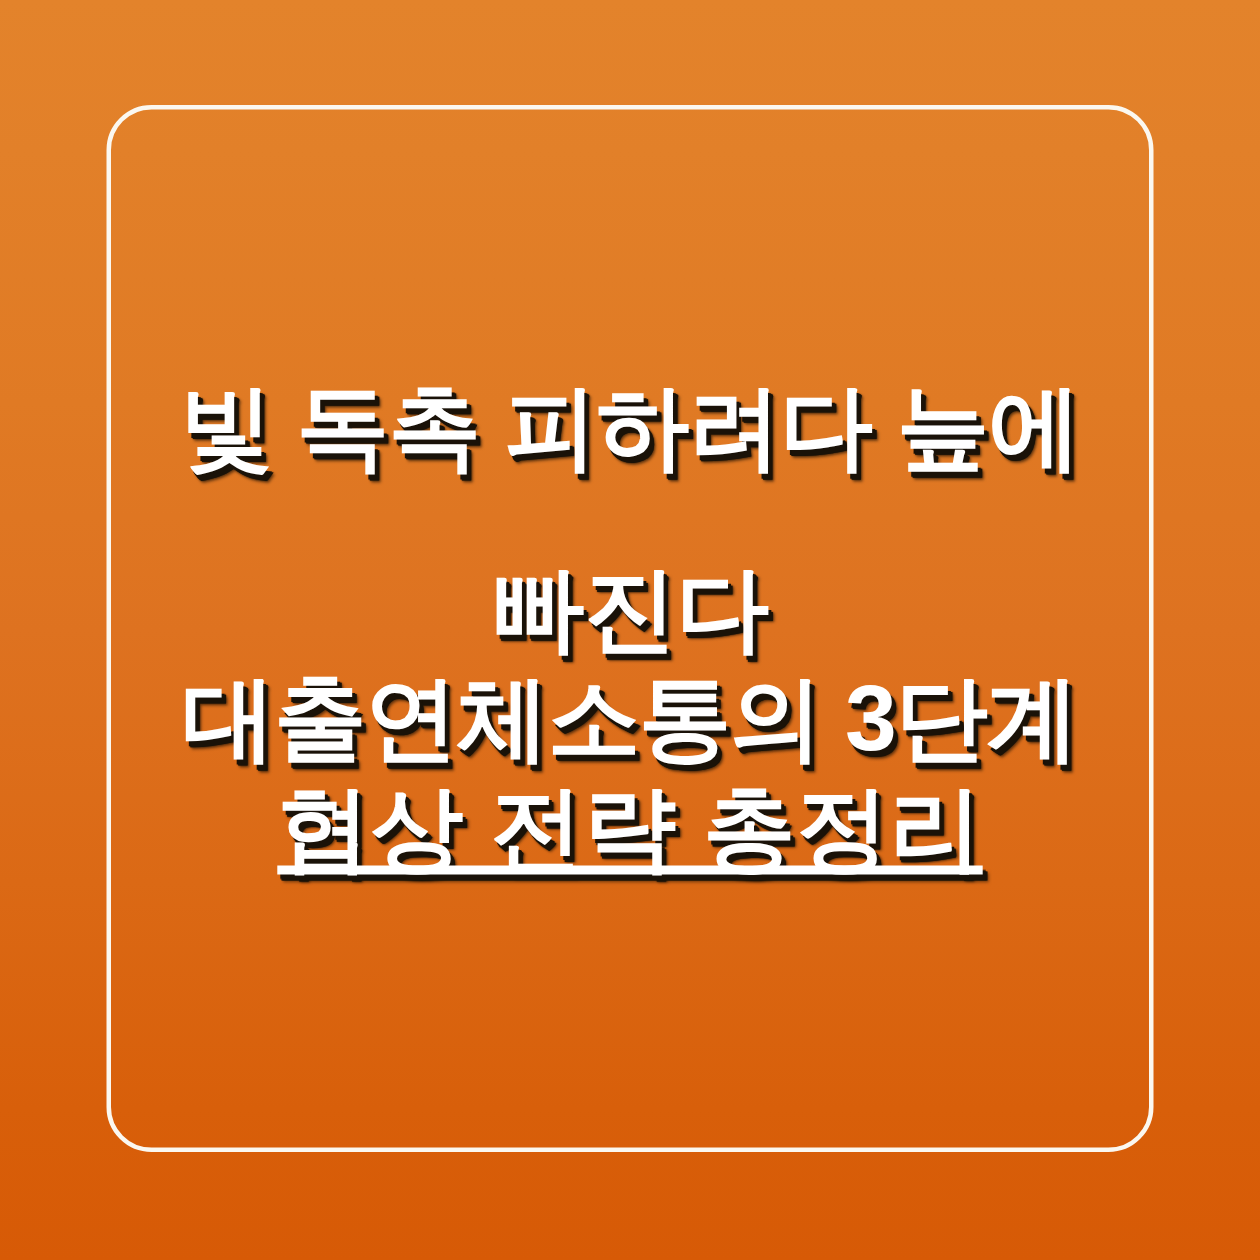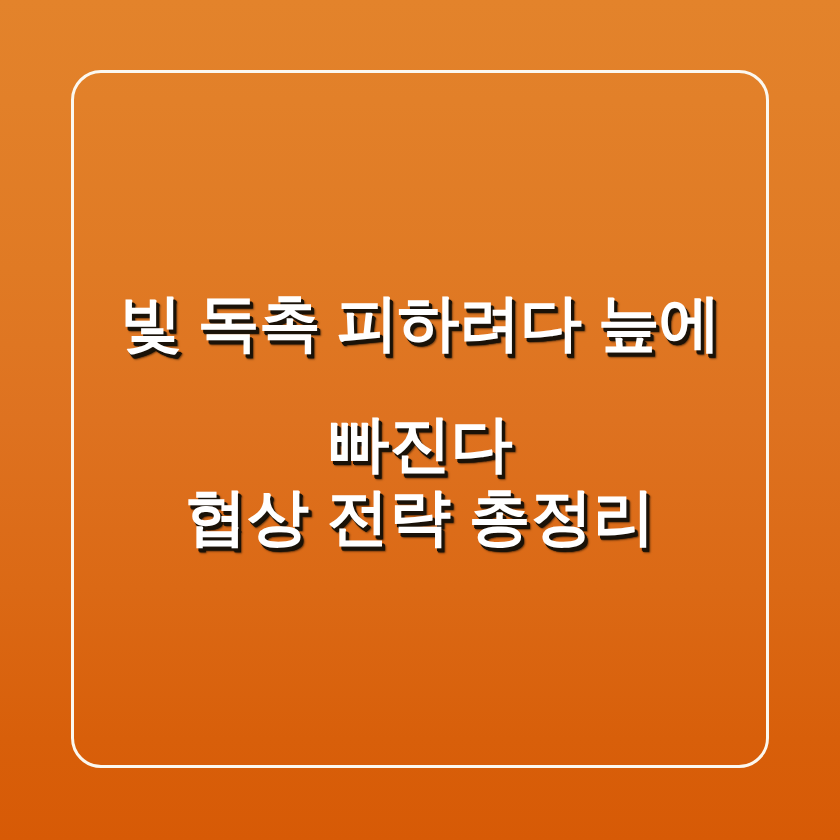--- a/index.html
+++ b/index.html
@@ -69,28 +69,29 @@
        3px 4px 0 #1A1208,
        3px 4px 1px #1A1208,
        2px 3px 0 #1A1208,
        4px 5px 2px rgba(20,12,4,0.55);
   }
 
   
   .title-line.l1 { letter-spacing: -0.8px; }
   .title-line.l2 { letter-spacing: -0.4px; margin-top: 48px; }
   .title-line.l3 { letter-spacing: -1.2px; }
-  .title-line.l4 { letter-spacing: 0.2px; }
+  .title-line.l4 { letter-spacing: 0.2px; text-decoration: underline; }
 </style>
 </head>
 <body>
 
 <div id="canvas">
 
   <div id="frame"></div>
 
   <div id="headline">
     <span class="title-line l1">빛 독촉 피하려다 늪에</span>
     <span class="title-line l2">빠진다</span>
+    <span class="title-line l3">대출연체소통의 3단계</span>
     <span class="title-line l4">협상 전략 총정리</span>
   </div>
 
 </div>
 
 </body></html>

